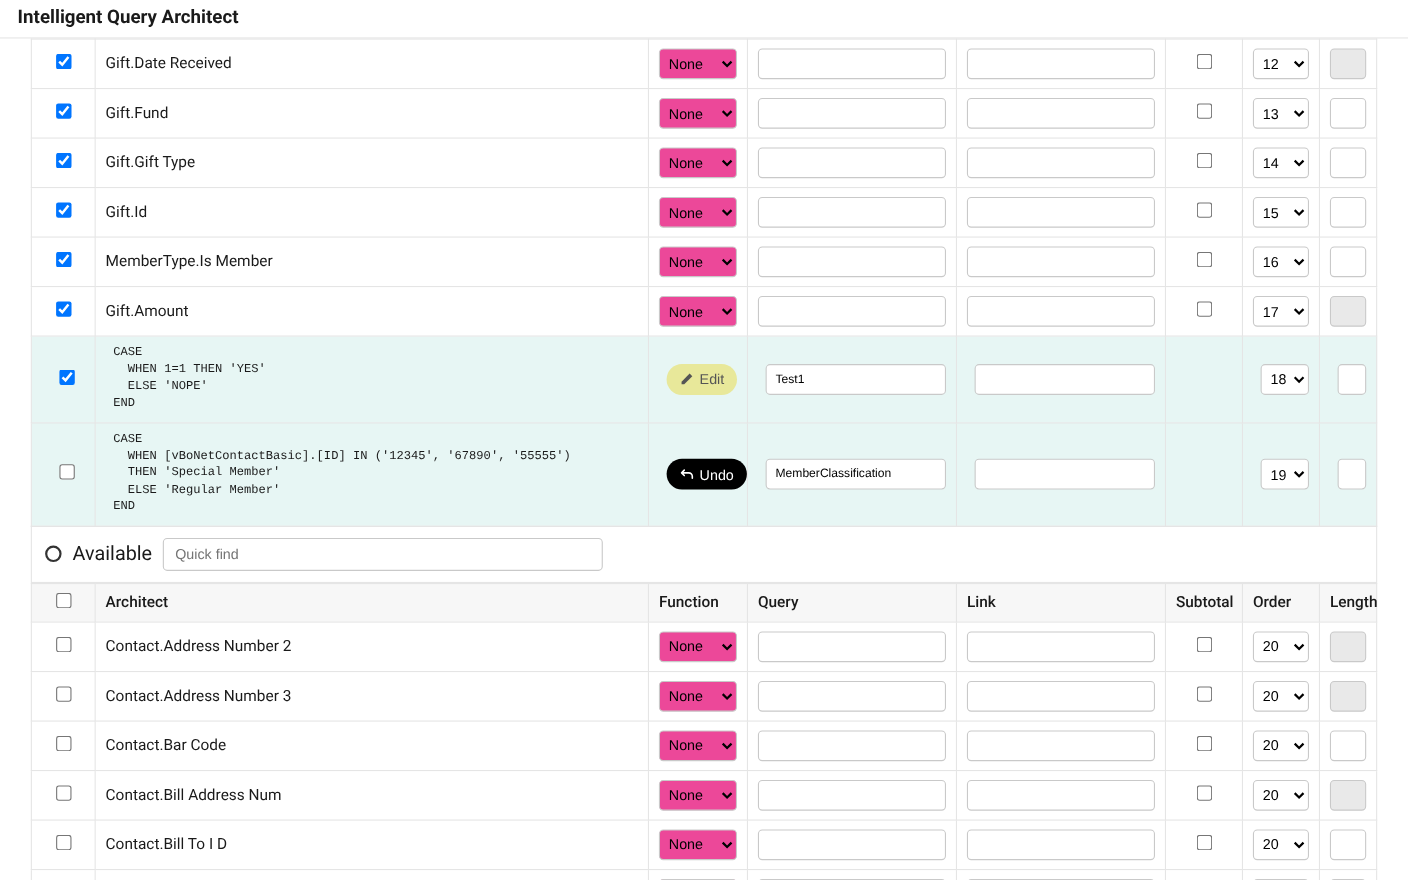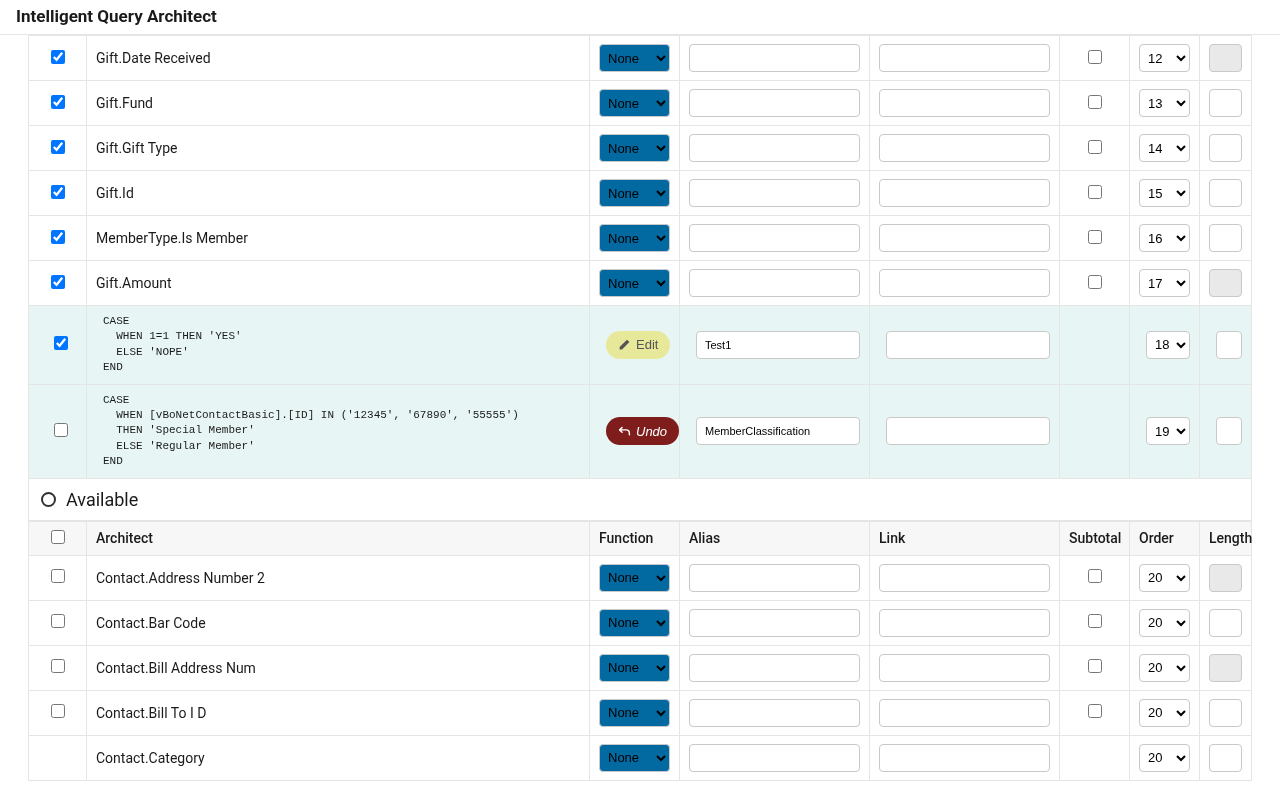--- a/index.html
+++ b/index.html
@@ -10,30 +10,30 @@
 th, td { border: 1px solid #e5e5e5; padding: 8px 9px; text-align: left; vertical-align: middle; font-weight: 400; }
 th { background: #f7f7f7; font-weight: 500; }
 .col-check { width: 58px; text-align: center; }
 .col-prop { width: auto; }
 .col-func { width: 90px; }
 .col-alias { width: 190px; }
 .col-link { width: 190px; }
 .col-subtotal { width: 70px; text-align: center; margin-top: 31px; }
 .col-order { width: 70px; }
 .col-length { width: 52px; }
-select.func { width: 100%; height: 28px; border: 1px solid #c9c9c9; border-radius: 4px; background: #0369a1; padding: 0 4px; font-size: 13px; }
+select.func { width: 100%; height: 28px; border: 1px solid #c9c9c9; border-radius: 4px; background: #ec4899; padding: 0 4px; font-size: 13px; }
 select.order { width: 100%; height: 28px; border: 1px solid #c9c9c9; border-radius: 4px; background: #fff; padding: 0 4px; font-size: 13px; }
 input.text { width: 100%; height: 28px; border: 1px solid #c9c9c9; border-radius: 4px; padding: 0 8px; font-size: 11px; }
 input.len { width: 100%; height: 28px; border: 1px solid #c9c9c9; border-radius: 4px; padding: 0 4px; font-size: 13px; }
 input.len.disabled { background: #e9e9e9; }
 tr.highlight td { background: #e7f6f4; padding-left: 16px; }
 pre.code { font-family: "Courier New", monospace; font-size: 11px; line-height: 1.4; white-space: pre; }
 .btn { display: inline-flex; align-items: center; gap: 5px; height: 28px; padding: 0 12px; border-radius: 14px; border: none; cursor: pointer; font-size: 13px; }
 .btn-edit { background: #e8e89a; color: #555; }
-.btn-undo { background: #7f1d1d; color: #fff; font-style: italic; }
+.btn-undo { background: #000000; color: #fff; }
 .section-header { display: flex; align-items: center; gap: 10px; padding: 10px 12px; border: 1px solid #e5e5e5; border-top: none; }
 .section-header.first { border-top: 1px solid #e5e5e5; margin-top: -1px; }
 .section-title { font-size: 18px; font-weight: 400; }
 .circle-icon { width: 15px; height: 15px; border: 2px solid #333; border-radius: 50%; display: inline-block; }
 .quickfind { height: 30px; width: 400px; border: 1px solid #c9c9c9; border-radius: 4px; padding: 0 10px; font-size: 13px; }
 input[type=checkbox] { width: 14px; height: 14px; cursor: pointer; }
 .icon-svg { width: 13px; height: 13px; }
 </style>
 </head>
 <body>
@@ -144,48 +144,59 @@
     <td class="col-subtotal"></td>
     <td class="col-order"><select class="order"><option>19</option></select></td>
     <td class="col-length"><input class="len" style=""></td>
   </tr>
       </tbody>
 </table>
 
 <div class="section-header first">
   <span class="circle-icon"></span>
   <span class="section-title">Available</span>
+  <input class="quickfind" placeholder="Quick find" style="">
 </div>
 
 <table>
   <thead>
     <tr>
       <th class="col-check"><input type="checkbox" style=""></th>
       <th class="col-prop">Architect</th>
       <th class="col-func">Function</th>
-      <th class="col-alias">Alias</th>
+      <th class="col-alias">Query</th>
       <th class="col-link">Link</th>
       <th class="col-subtotal">Subtotal</th>
       <th class="col-order">Order</th>
       <th class="col-length">Length</th>
     </tr>
   </thead>
   <tbody id="available-body">
         <tr>
     <td class="col-check"><input type="checkbox" style=""></td>
     <td class="col-prop">Contact.Address Number 2</td>
     <td class="col-func"><select class="func"><option>None</option></select></td>
     <td class="col-alias"><input class="text" value="" style=""></td>
     <td class="col-link"><input class="text" value="" style=""></td>
     <td class="col-subtotal"><input type="checkbox" style=""></td>
     <td class="col-order"><select class="order"><option>20</option></select></td>
     <td class="col-length"><input class="len disabled" disabled="" style=""></td>
   </tr>
         <tr>
     <td class="col-check"><input type="checkbox" style=""></td>
+    <td class="col-prop">Contact.Address Number 3</td>
+    <td class="col-func"><select class="func"><option>None</option></select></td>
+    <td class="col-alias"><input class="text" value="" style=""></td>
+    <td class="col-link"><input class="text" value="" style=""></td>
+    <td class="col-subtotal"><input type="checkbox" style=""></td>
+    <td class="col-order"><select class="order"><option>20</option></select></td>
+    <td class="col-length"><input class="len disabled" disabled="" style=""></td>
+  </tr>
+        <tr>
+    <td class="col-check"><input type="checkbox" style=""></td>
     <td class="col-prop">Contact.Bar Code</td>
     <td class="col-func"><select class="func"><option>None</option></select></td>
     <td class="col-alias"><input class="text" value="" style=""></td>
     <td class="col-link"><input class="text" value="" style=""></td>
     <td class="col-subtotal"><input type="checkbox" style=""></td>
     <td class="col-order"><select class="order"><option>20</option></select></td>
     <td class="col-length"><input class="len" style=""></td>
   </tr>
         <tr>
     <td class="col-check"><input type="checkbox" style=""></td>

